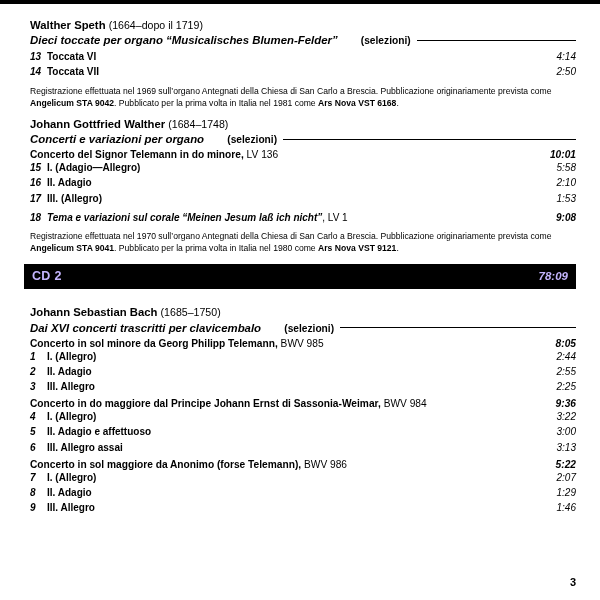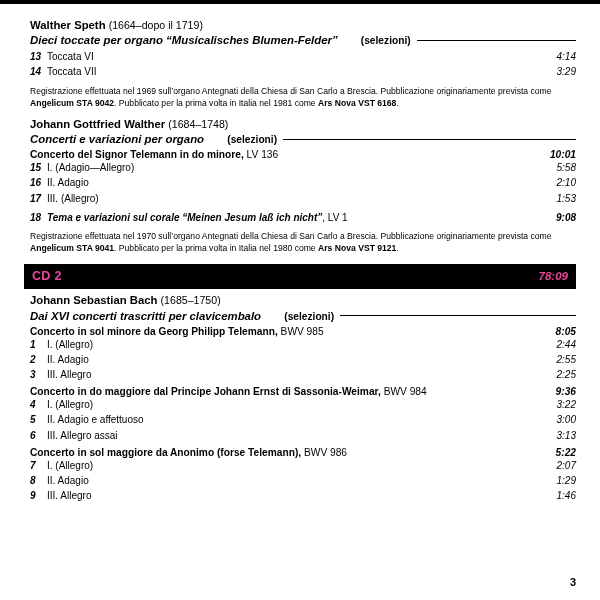--- a/index.html
+++ b/index.html
@@ -89,20 +89,21 @@
   }
   .track .num {
     font-weight: bold;
     font-style: italic;
     width: 17px;
     flex: 0 0 17px;
   }
   .track .ttl {
     flex: 1 1 auto;
     padding-right: 8px;
+    font-weight: bold;
   }
   .track .ttl .bold-it {
     font-weight: bold;
     font-style: italic;
   }
   .track .ttl .light {
     font-weight: normal;
     font-style: normal;
   }
   .track .dur {
@@ -115,26 +116,26 @@
   }
   .note {
     font-size: 8.6px;
     line-height: 1.42;
     margin-top: 5px;
     margin-bottom: 8px;
   }
   .note b { font-weight: bold; }
   .cd-bar {
     background: #000;
-    color: #ec4899;
+    color: #c4b5fd;
     display: flex;
     justify-content: space-between;
     align-items: center;
     padding: 5px 8px 6px 8px;
-    margin: 10px 0 4px 0;
+    margin: 10px 0 16px 0;
   }
   .cd-bar .cd-label {
     font-size: 12.5px;
     font-weight: bold;
     letter-spacing: 0.3px;
   }
   .cd-bar .cd-time {
     font-size: 11.5px;
     font-weight: bold;
     font-style: italic;
@@ -170,21 +171,21 @@
     </div>
 
     <div class="track">
       <span class="num">13</span>
       <span class="ttl">Toccata VI</span>
       <span class="dur">4:14</span>
     </div>
     <div class="track">
       <span class="num">14</span>
       <span class="ttl">Toccata VII</span>
-      <span class="dur">3:29</span>
+      <span class="dur">2:50</span>
     </div>
 
     <div class="note">
       Registrazione effettuata nel 1969 sull’organo Antegnati della Chiesa di San Carlo a Brescia. Pubblicazione originariamente
       prevista come <b>Angelicum STA 9042</b>. Pubblicato per la prima volta in Italia nel 1981 come <b>Ars Nova VST 6168</b>.
     </div>
   </div>
 
   <div class="sec-inner">
     <div class="composer-block">

